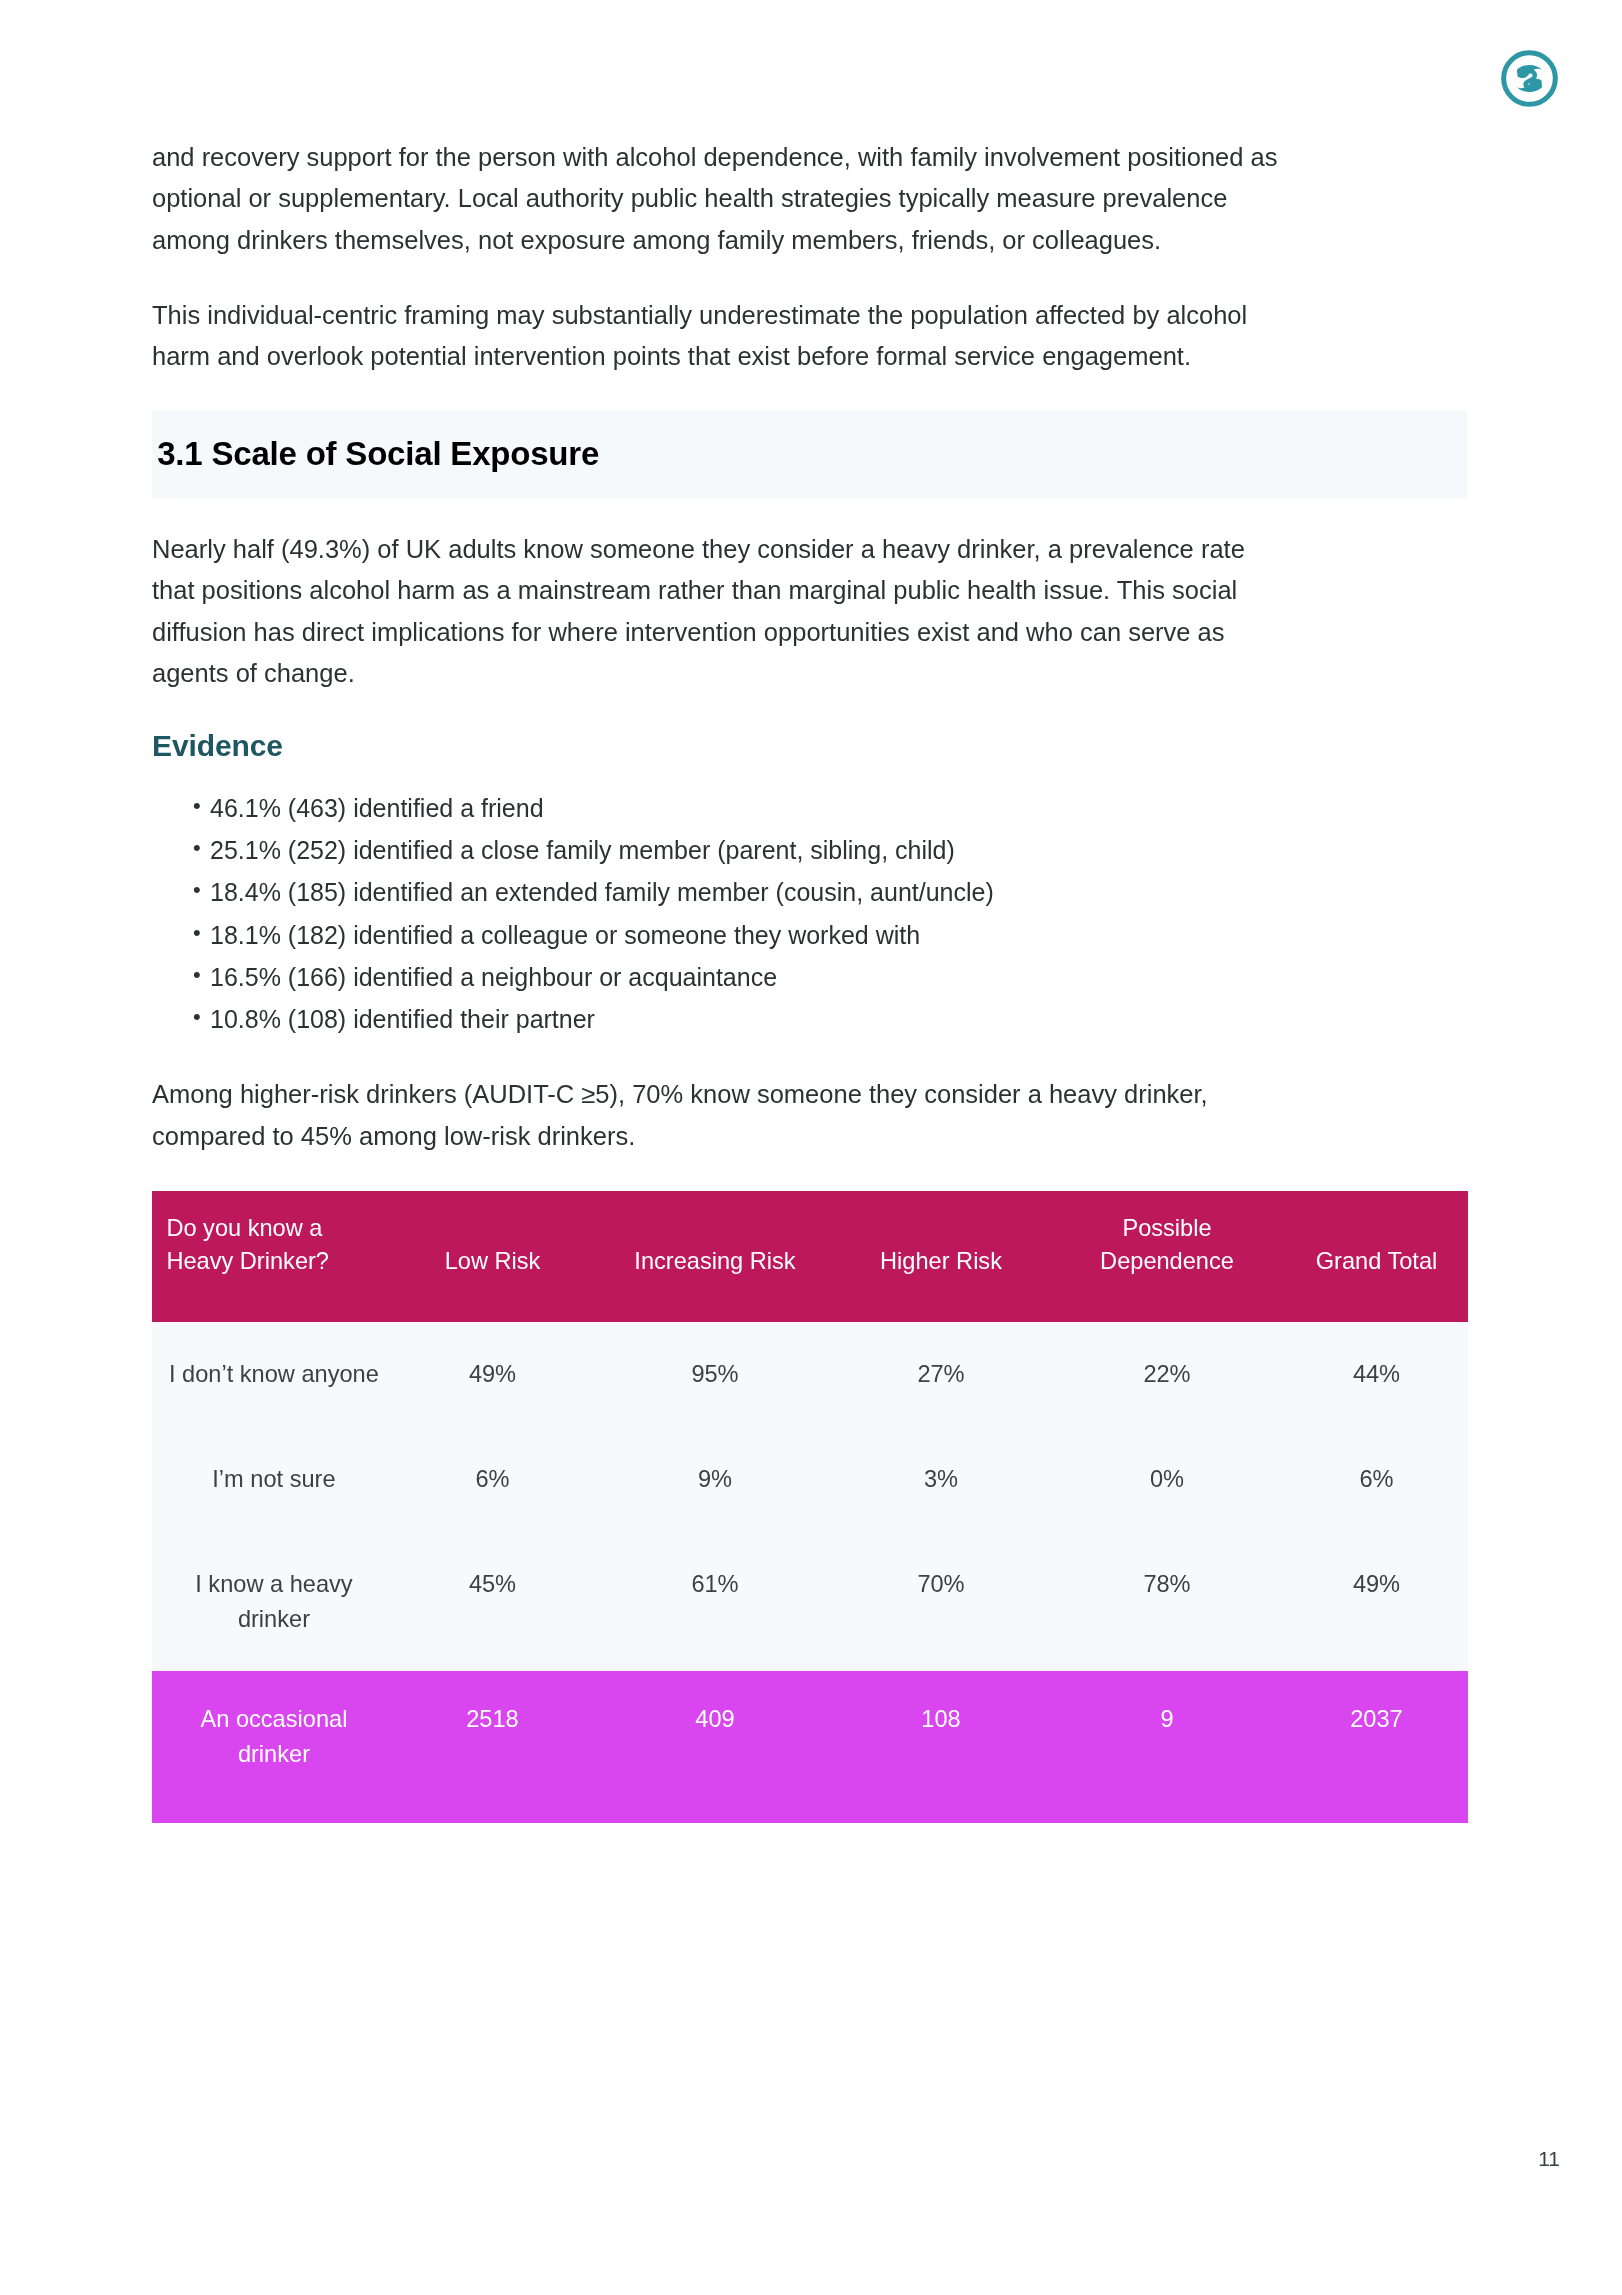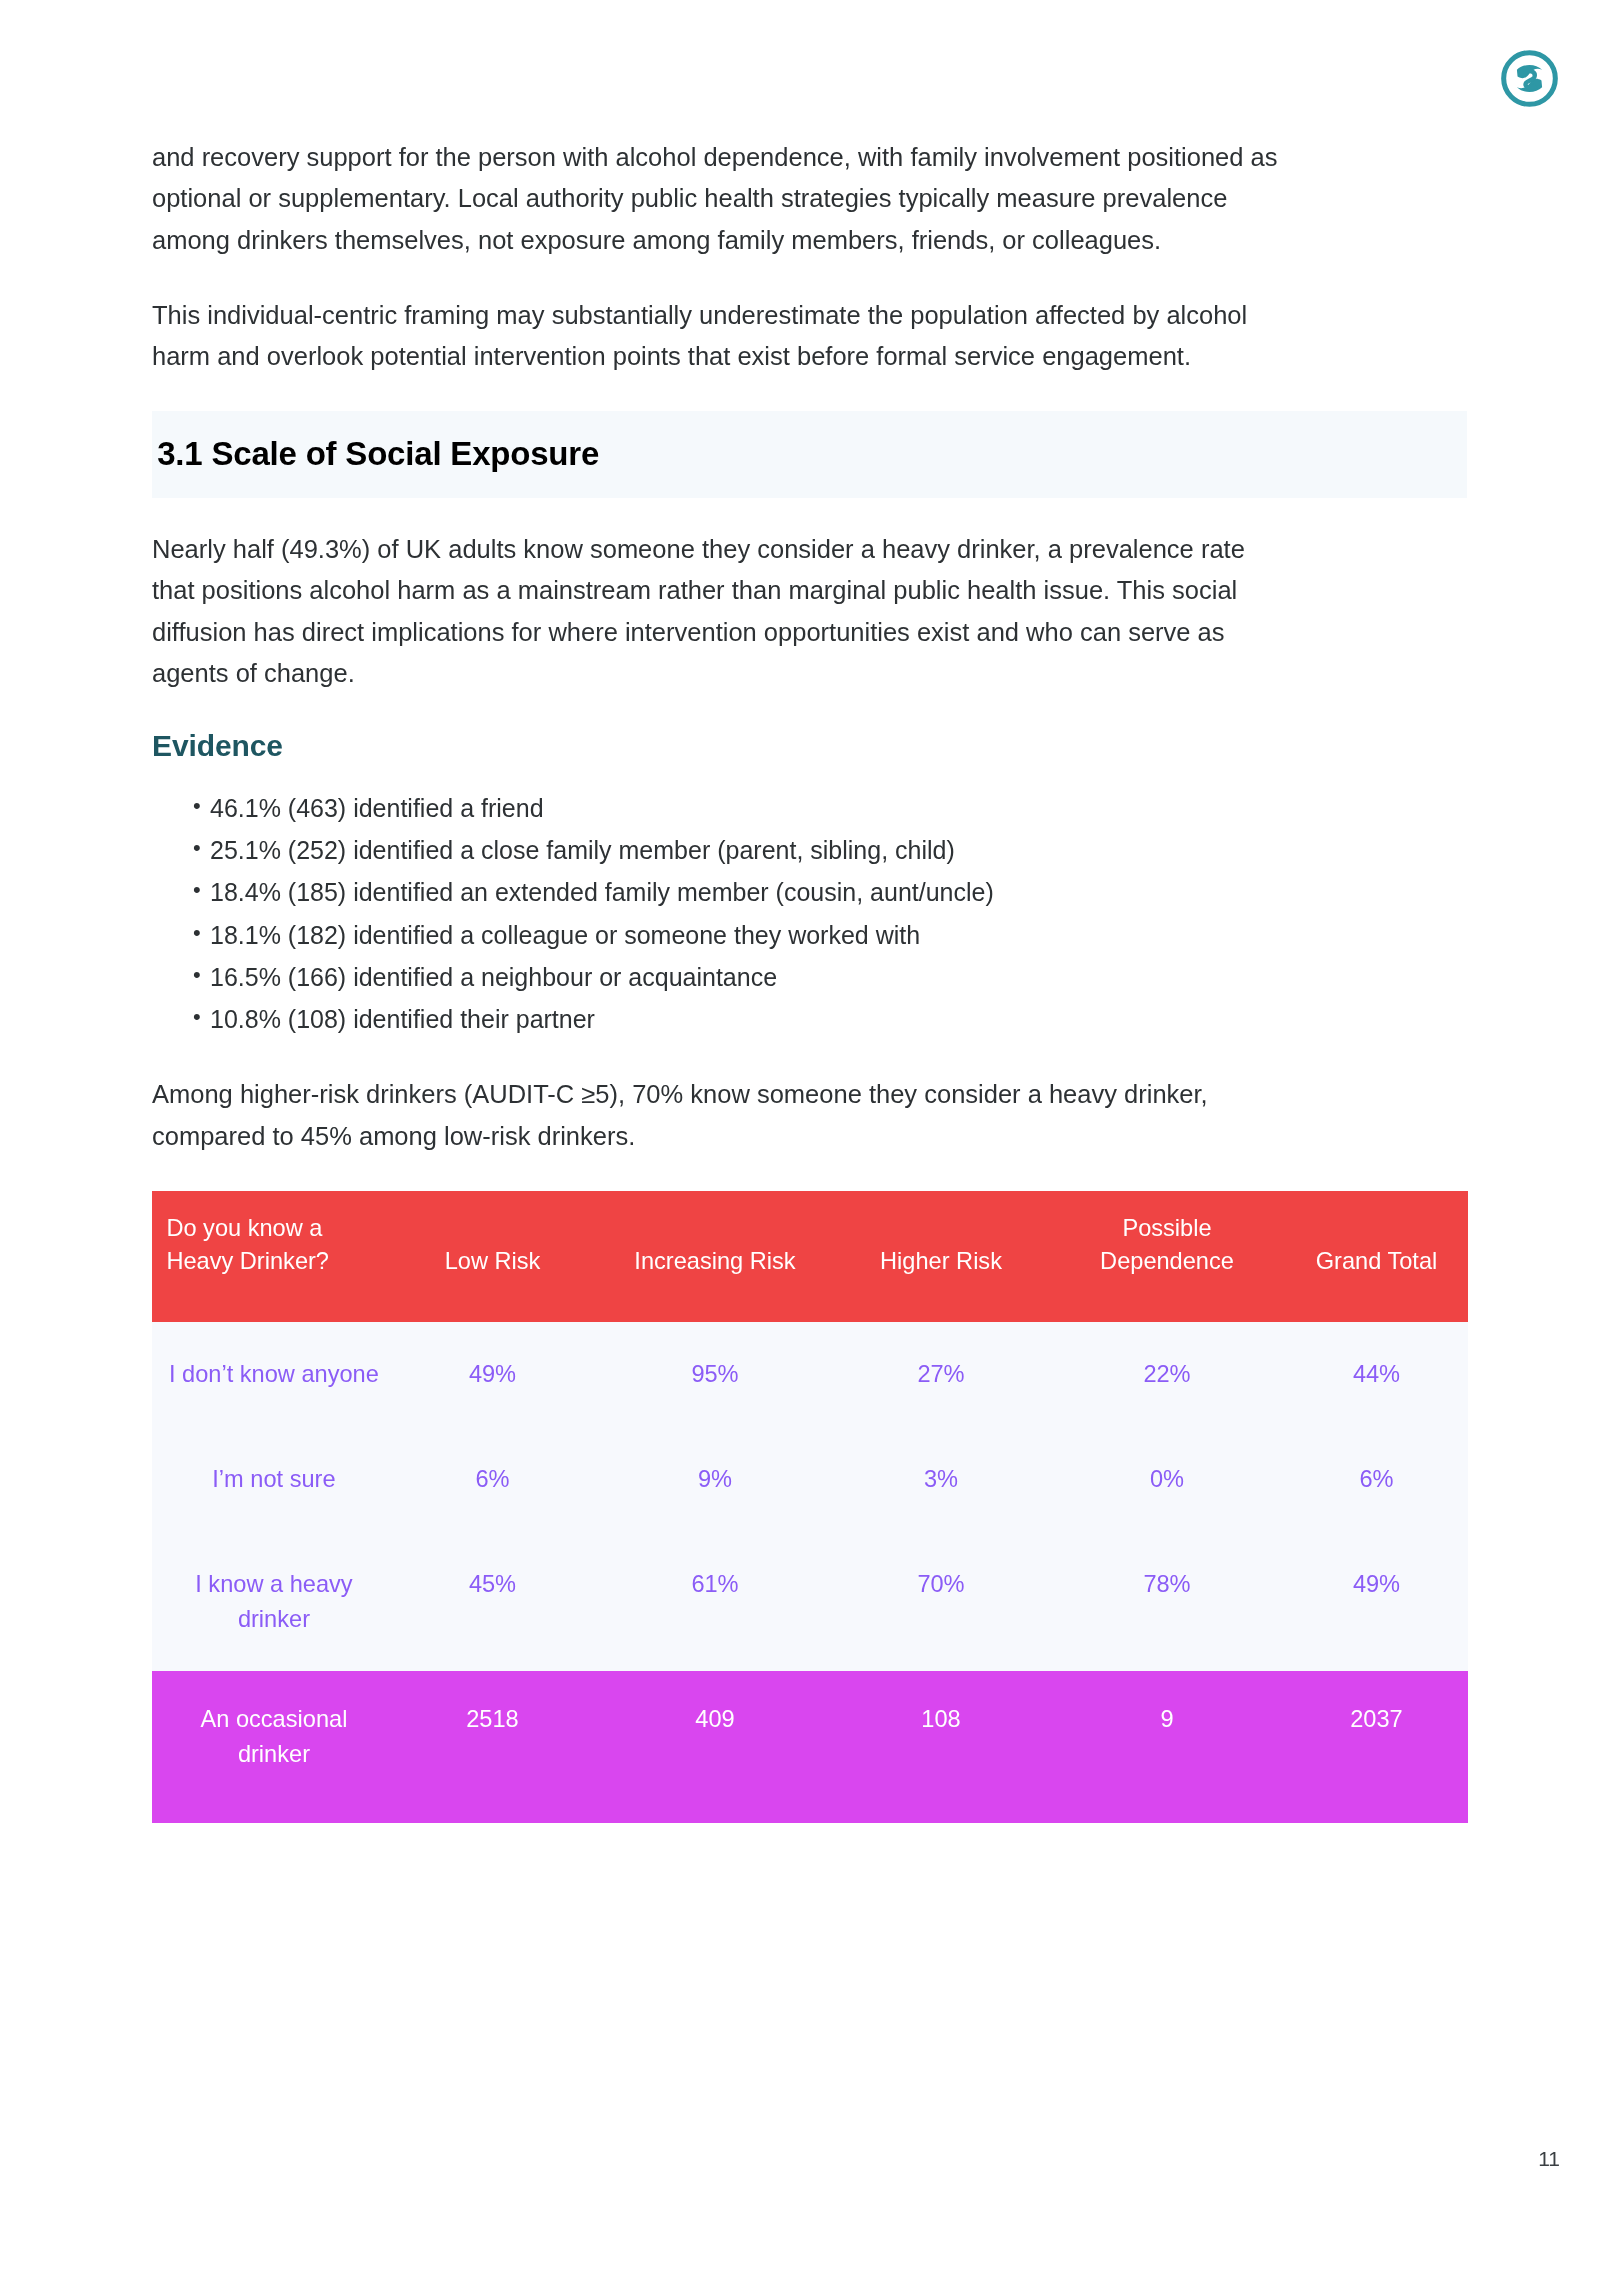--- a/index.html
+++ b/index.html
@@ -112,36 +112,36 @@
   }
   table.data-table th,
   table.data-table td {
     font-weight: normal;
     font-size: 23.6px;
     text-align: center;
     vertical-align: top;
     padding: 0;
   }
   table.data-table thead tr {
-    background: #ef4444;
+    background: #be185d;
   }
   table.data-table thead th {
     color: #ffffff;
     padding: 21px 6.5px 43px 6.5px;
     line-height: 1.42;
   }
   table.data-table thead th.rowhead {
     text-align: left;
     padding-left: 14.4px;
   }
   table.data-table tbody tr.body-row {
     background: #f7f9fd;
   }
   table.data-table tbody tr.body-row td {
-    color: #8b5cf6;
+    color: #404040;
     padding: 35px 6.5px 35px 6.5px;
     line-height: 1.48;
   }
   table.data-table tbody tr.body-row td.rowhead {
     text-align: center;
     padding-left: 14.4px;
   }
   table.data-table tbody tr.total-row {
     background: #d946ef;
   }

